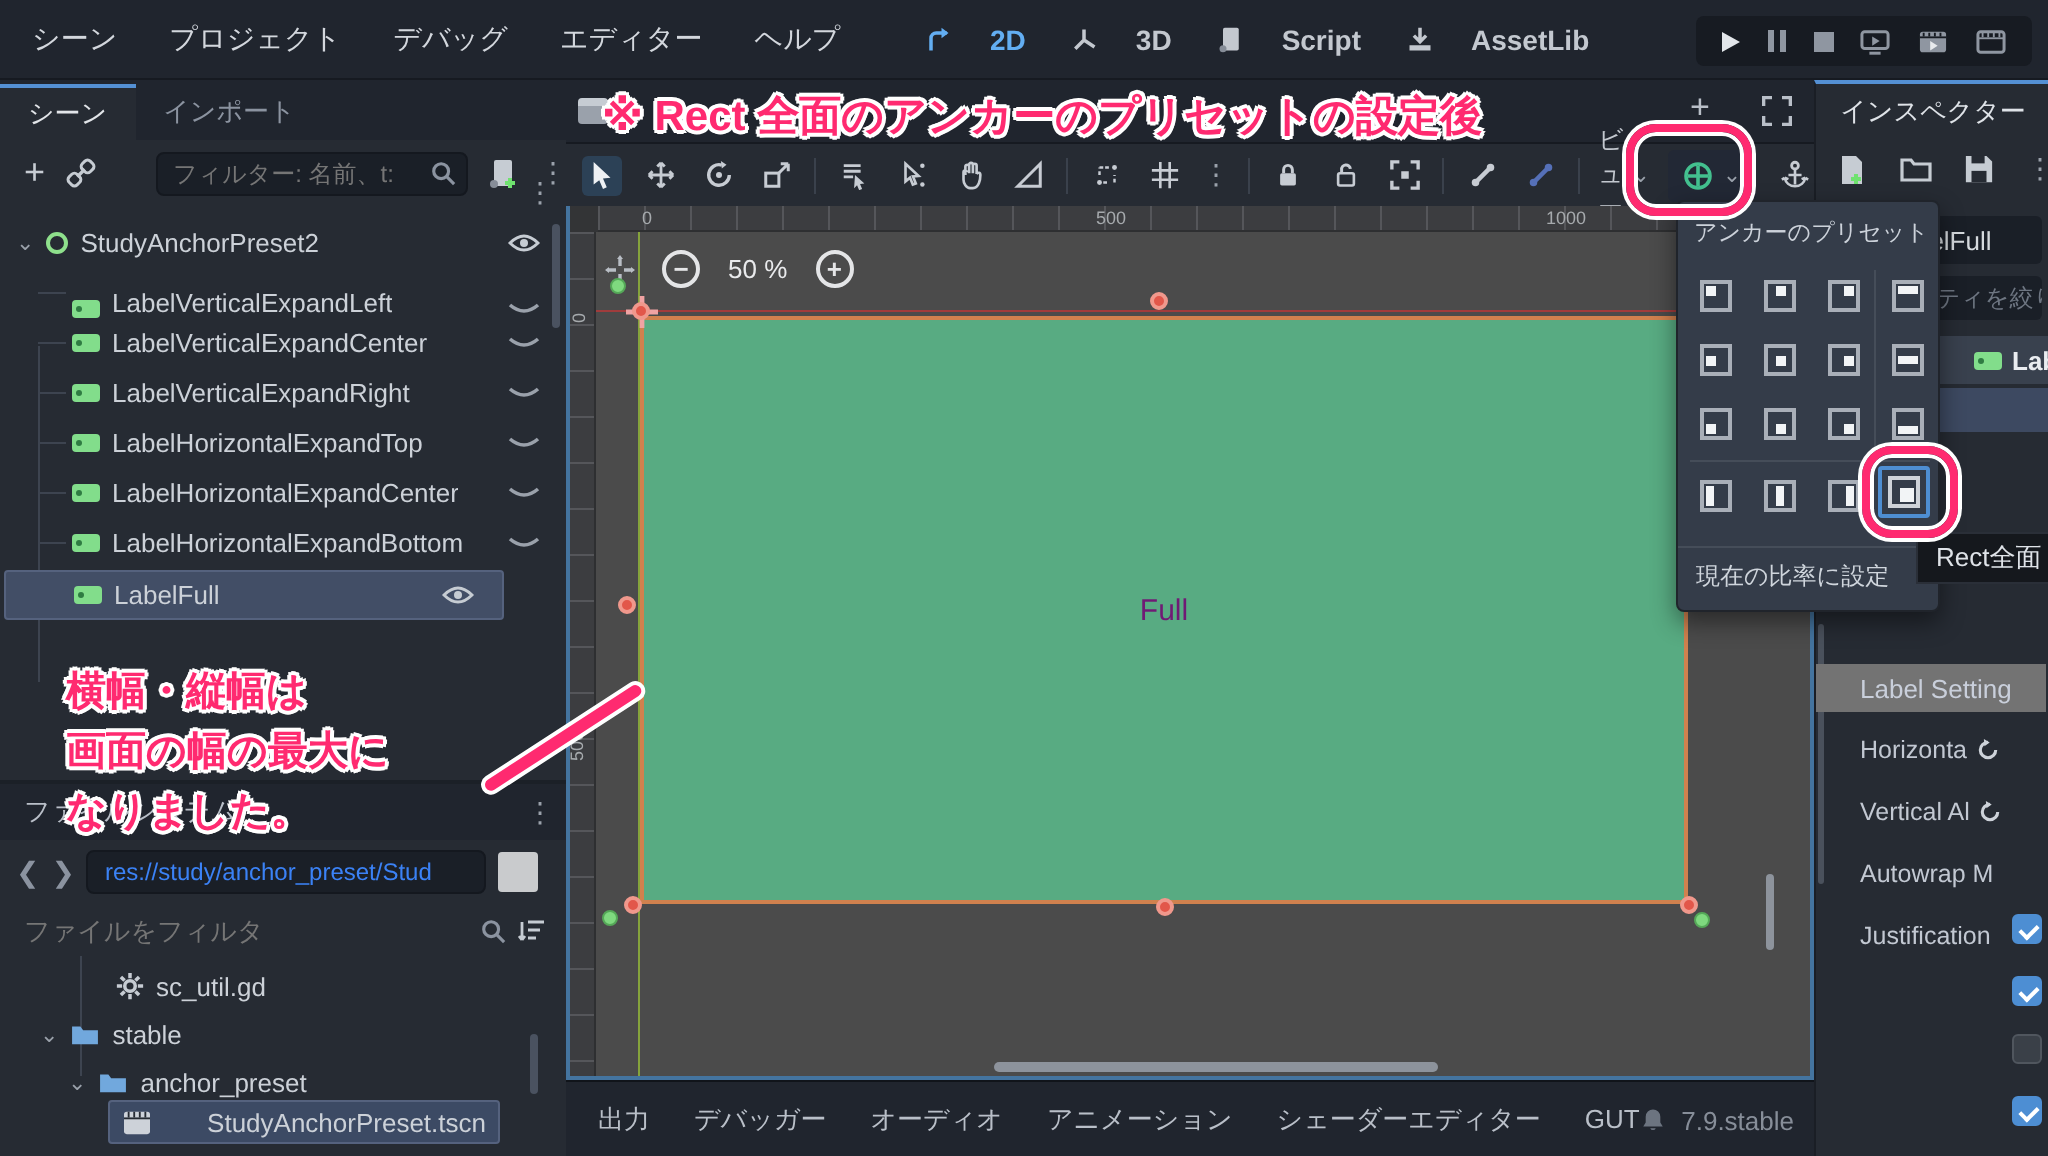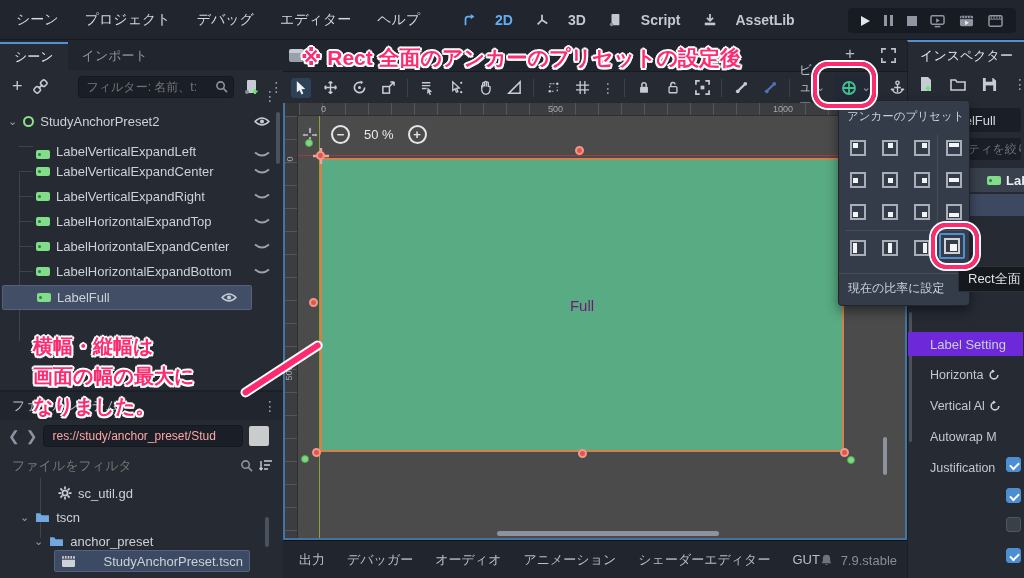--- a/index.html
+++ b/index.html
@@ -92,21 +92,21 @@
                border-left:1px solid #1a1e25; }
   #insp-title { position:absolute; left:0; top:5px; width:117px; text-align:center; font-size:13px; color:#dfe3e8; }
   .insp-iconrow { position:absolute; left:10px; top:34px; width:100px; display:flex; gap:16px; align-items:center; }
   .iname { position:absolute; left:5px; top:66px; width:108px; height:24px; background:#1a1f27; border-radius:3px;
            display:flex; align-items:center; font-size:13px; color:#d6dade; padding-left:30px; gap:5px; overflow:hidden; }
   .ifilter { position:absolute; left:5px; top:96px; width:108px; height:22px; background:#1a1f27; border-radius:3px;
              display:flex; align-items:center; font-size:12px; color:#6e7682; padding-left:4px; gap:3px; overflow:hidden; white-space:nowrap; }
   .isection { position:absolute; left:0; top:126px; width:117px; height:24px; background:#39414e;
               display:flex; align-items:center; gap:5px; padding-left:79px; font-size:13px; font-weight:bold; color:#e9ecf0; overflow:hidden; }
   .iselrow { position:absolute; left:0; top:152px; width:117px; height:22px; background:#3d4961; }
-  .igroup { position:absolute; left:0; top:290px; width:115px; height:24px; background:#6d28d9; display:flex;
+  .igroup { position:absolute; left:0; top:290px; width:115px; height:24px; background:#737373; display:flex;
             align-items:center; padding-left:22px; font-size:13px; color:#c9cfdb; }
   .iprop { position:absolute; left:0; width:117px; height:26px; display:flex; align-items:center; padding-left:22px;
            font-size:12.5px; color:#c2c8d2; gap:4px; }
   .cbox { position:absolute; left:98px; width:15px; height:15px; border-radius:3px; background:#3a4048; border:1px solid #50565e; }
   .cbox.checked { background:#4d8ed3; border-color:#4d8ed3; }
   .cbox.checked::after { content:""; position:absolute; left:3px; top:3.5px; width:7px; height:4px;
                          border-left:2px solid #fff; border-bottom:2px solid #fff; transform:rotate(-45deg); }
   .iscroll { position:absolute; left:1px; top:270px; width:3px; height:130px; background:#4a515c; border-radius:2px; }
 
   
@@ -346,21 +346,21 @@
   </div>
 
   <div id="fs-dock" class="abs dock">
     <div style="height:28px;display:flex;align-items:center;padding-left:12px;background:#20252e;">
       <span style="font-size:13px;color:#b9bfc8;">ファイルシステム</span>
       <span class="dots abs" style="left:263px;">⋮</span>
     </div>
     <div class="abs" style="left:0;top:30px;width:283px;height:28px;display:flex;align-items:center;gap:6px;padding-left:8px;">
       <span style="color:#8b93a0;font-size:14px;">❮</span>
       <span style="color:#8b93a0;font-size:14px;">❯</span>
-      <input class="g-input" style="width: 200px; height: 22px; color: #fca5a5;" value="res://study/anchor_preset/Stud">
+      <input class="g-input" style="width: 200px; height: 22px; color: #3b82f6;" value="res://study/anchor_preset/Stud">
       <span style="width:20px;height:20px;background:#c9cbcd;border-radius:2px;"></span>
     </div>
     <div class="abs" style="left:0;top:60px;width:283px;height:26px;display:flex;align-items:center;gap:6px;padding:0 10px;">
       <input class="g-input" style="width: 228px; height: 22px; background: transparent; border: none; padding-left: 2px; font-size: 13px;" placeholder="ファイルをフィルタ">
       <span>
           <svg width="13" height="13" viewBox="0 0 14 14">
             <circle cx="6" cy="6" r="4" fill="none" stroke="#8b93a0" stroke-width="1.7"></circle>
             <path d="M9 9l4 4" stroke="#8b93a0" stroke-width="1.7"></path>
           </svg>
         </span>
@@ -383,21 +383,21 @@
         </span>
       <span>sc_util.gd</span>
     </div>
     <div class="fsrow" style="left:20px;top:114px;">
       <span class="chev">⌄</span>
       <span class="folder-svg">
           <svg width="15" height="12" viewBox="0 0 16 13">
             <path d="M1 2.5h4.5L7 4.5h8V12H1z" fill="#71a8dd"></path>
           </svg>
         </span>
-      <span>tscn</span>
+      <span>stable</span>
     </div>
     <div class="fsrow" style="left:34px;top:138px;">
       <span class="chev">⌄</span>
       <span class="folder-svg">
           <svg width="15" height="12" viewBox="0 0 16 13">
             <path d="M1 2.5h4.5L7 4.5h8V12H1z" fill="#71a8dd"></path>
           </svg>
         </span>
       <span>anchor_preset</span>
     </div>

